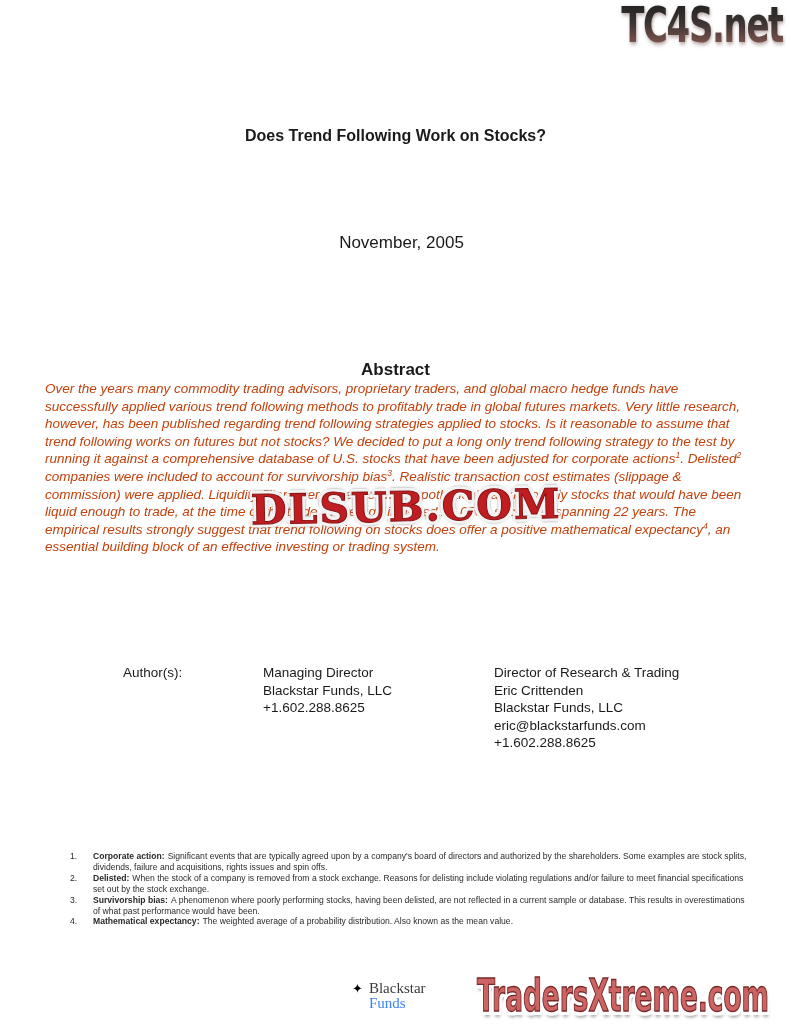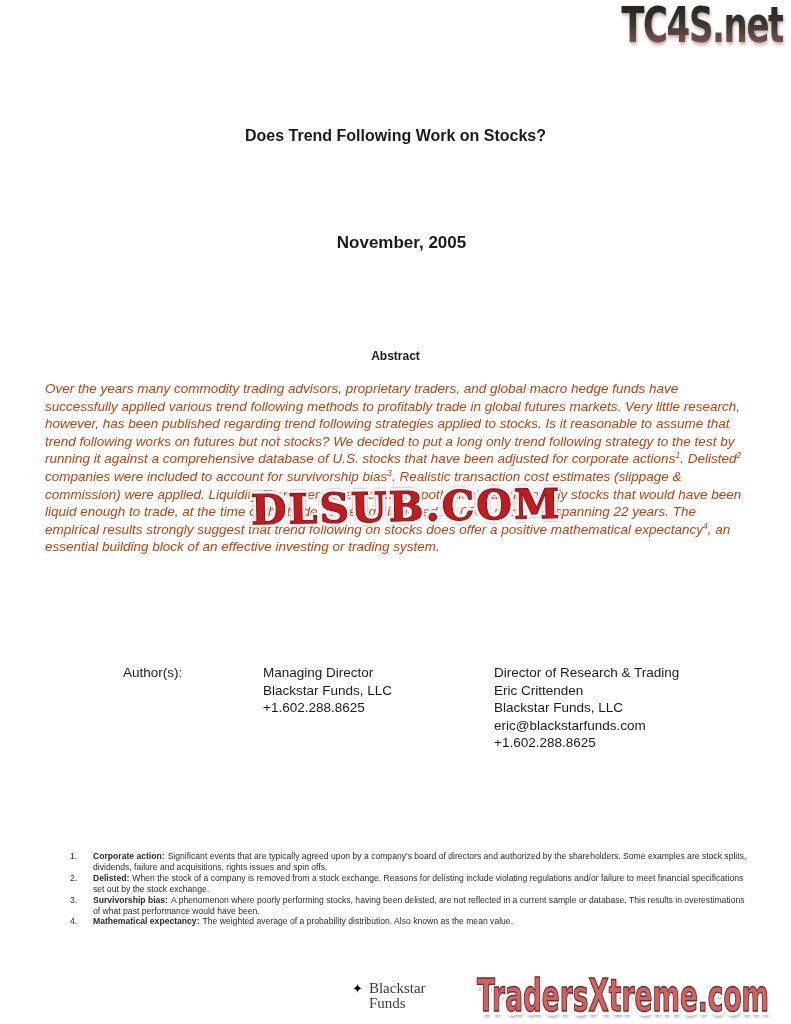--- a/index.html
+++ b/index.html
@@ -42,29 +42,29 @@
     text-align: center;
     font-size: 16px;
     font-weight: bold;
   }
   .date {
     position: absolute;
     top: 233px;
     left: 0; right: 0;
     text-align: center;
     font-size: 17px;
-    font-weight: bold;
+    font-weight: normal;
     padding-left: 12px;
   }
   .abstract-heading {
     position: absolute;
-    top: 349px;
+    top: 360px;
     left: 0; right: 0;
     text-align: center;
-    font-size: 12px;
+    font-size: 17px;
     font-weight: bold;
   }
 
   
   .abstract-body {
     position: absolute;
     top: 380px;
     left: 45px;
     width: 704px;
     margin: 0;
@@ -143,21 +143,21 @@
     line-height: 15px;
     color: #3a3a3a;
   }
   .blackstar .star {
     font-size: 13px;
     line-height: 15px;
     margin-right: 6px;
     color: #000;
     font-family: "DejaVu Sans", sans-serif;
   }
-  .blackstar .funds { color: #404040; }
+  .blackstar .funds { color: #3b82f6; }
 
   
   .tradersx {
     position: absolute;
     left: 477px;
     top: 974px;
     font-family: "DejaVu Sans", sans-serif;
     font-weight: bold;
     font-size: 44px;
     line-height: 1;

